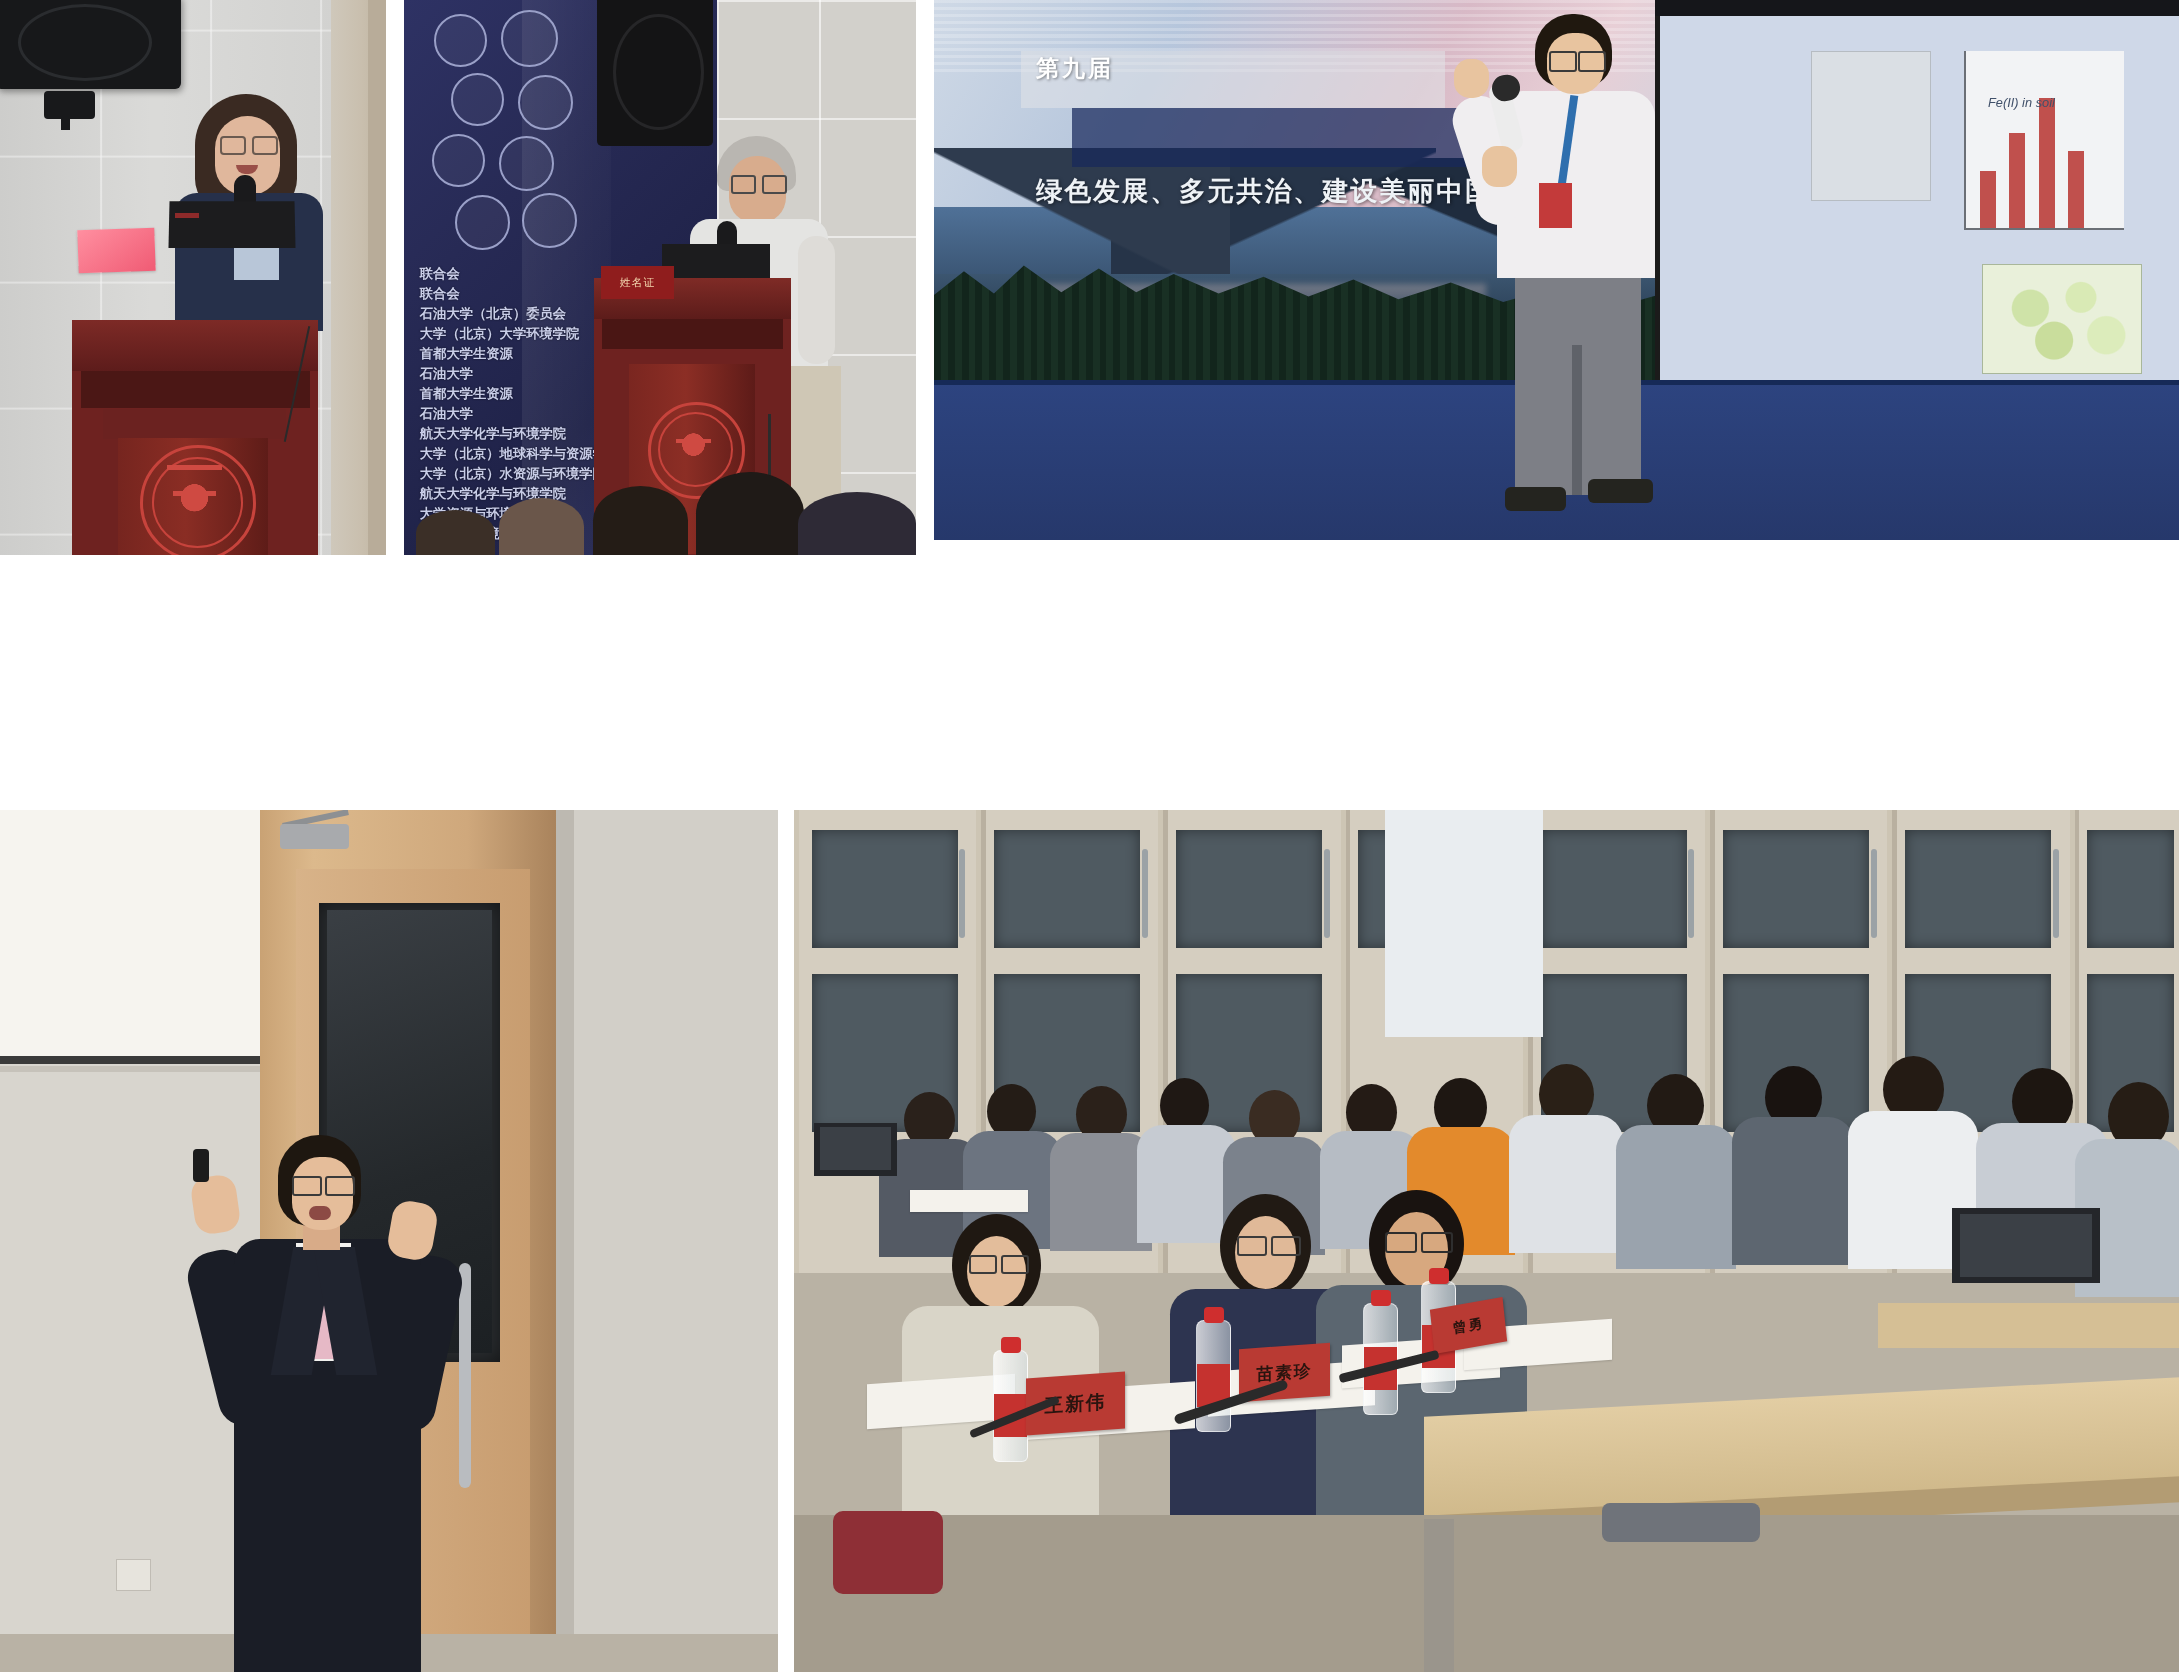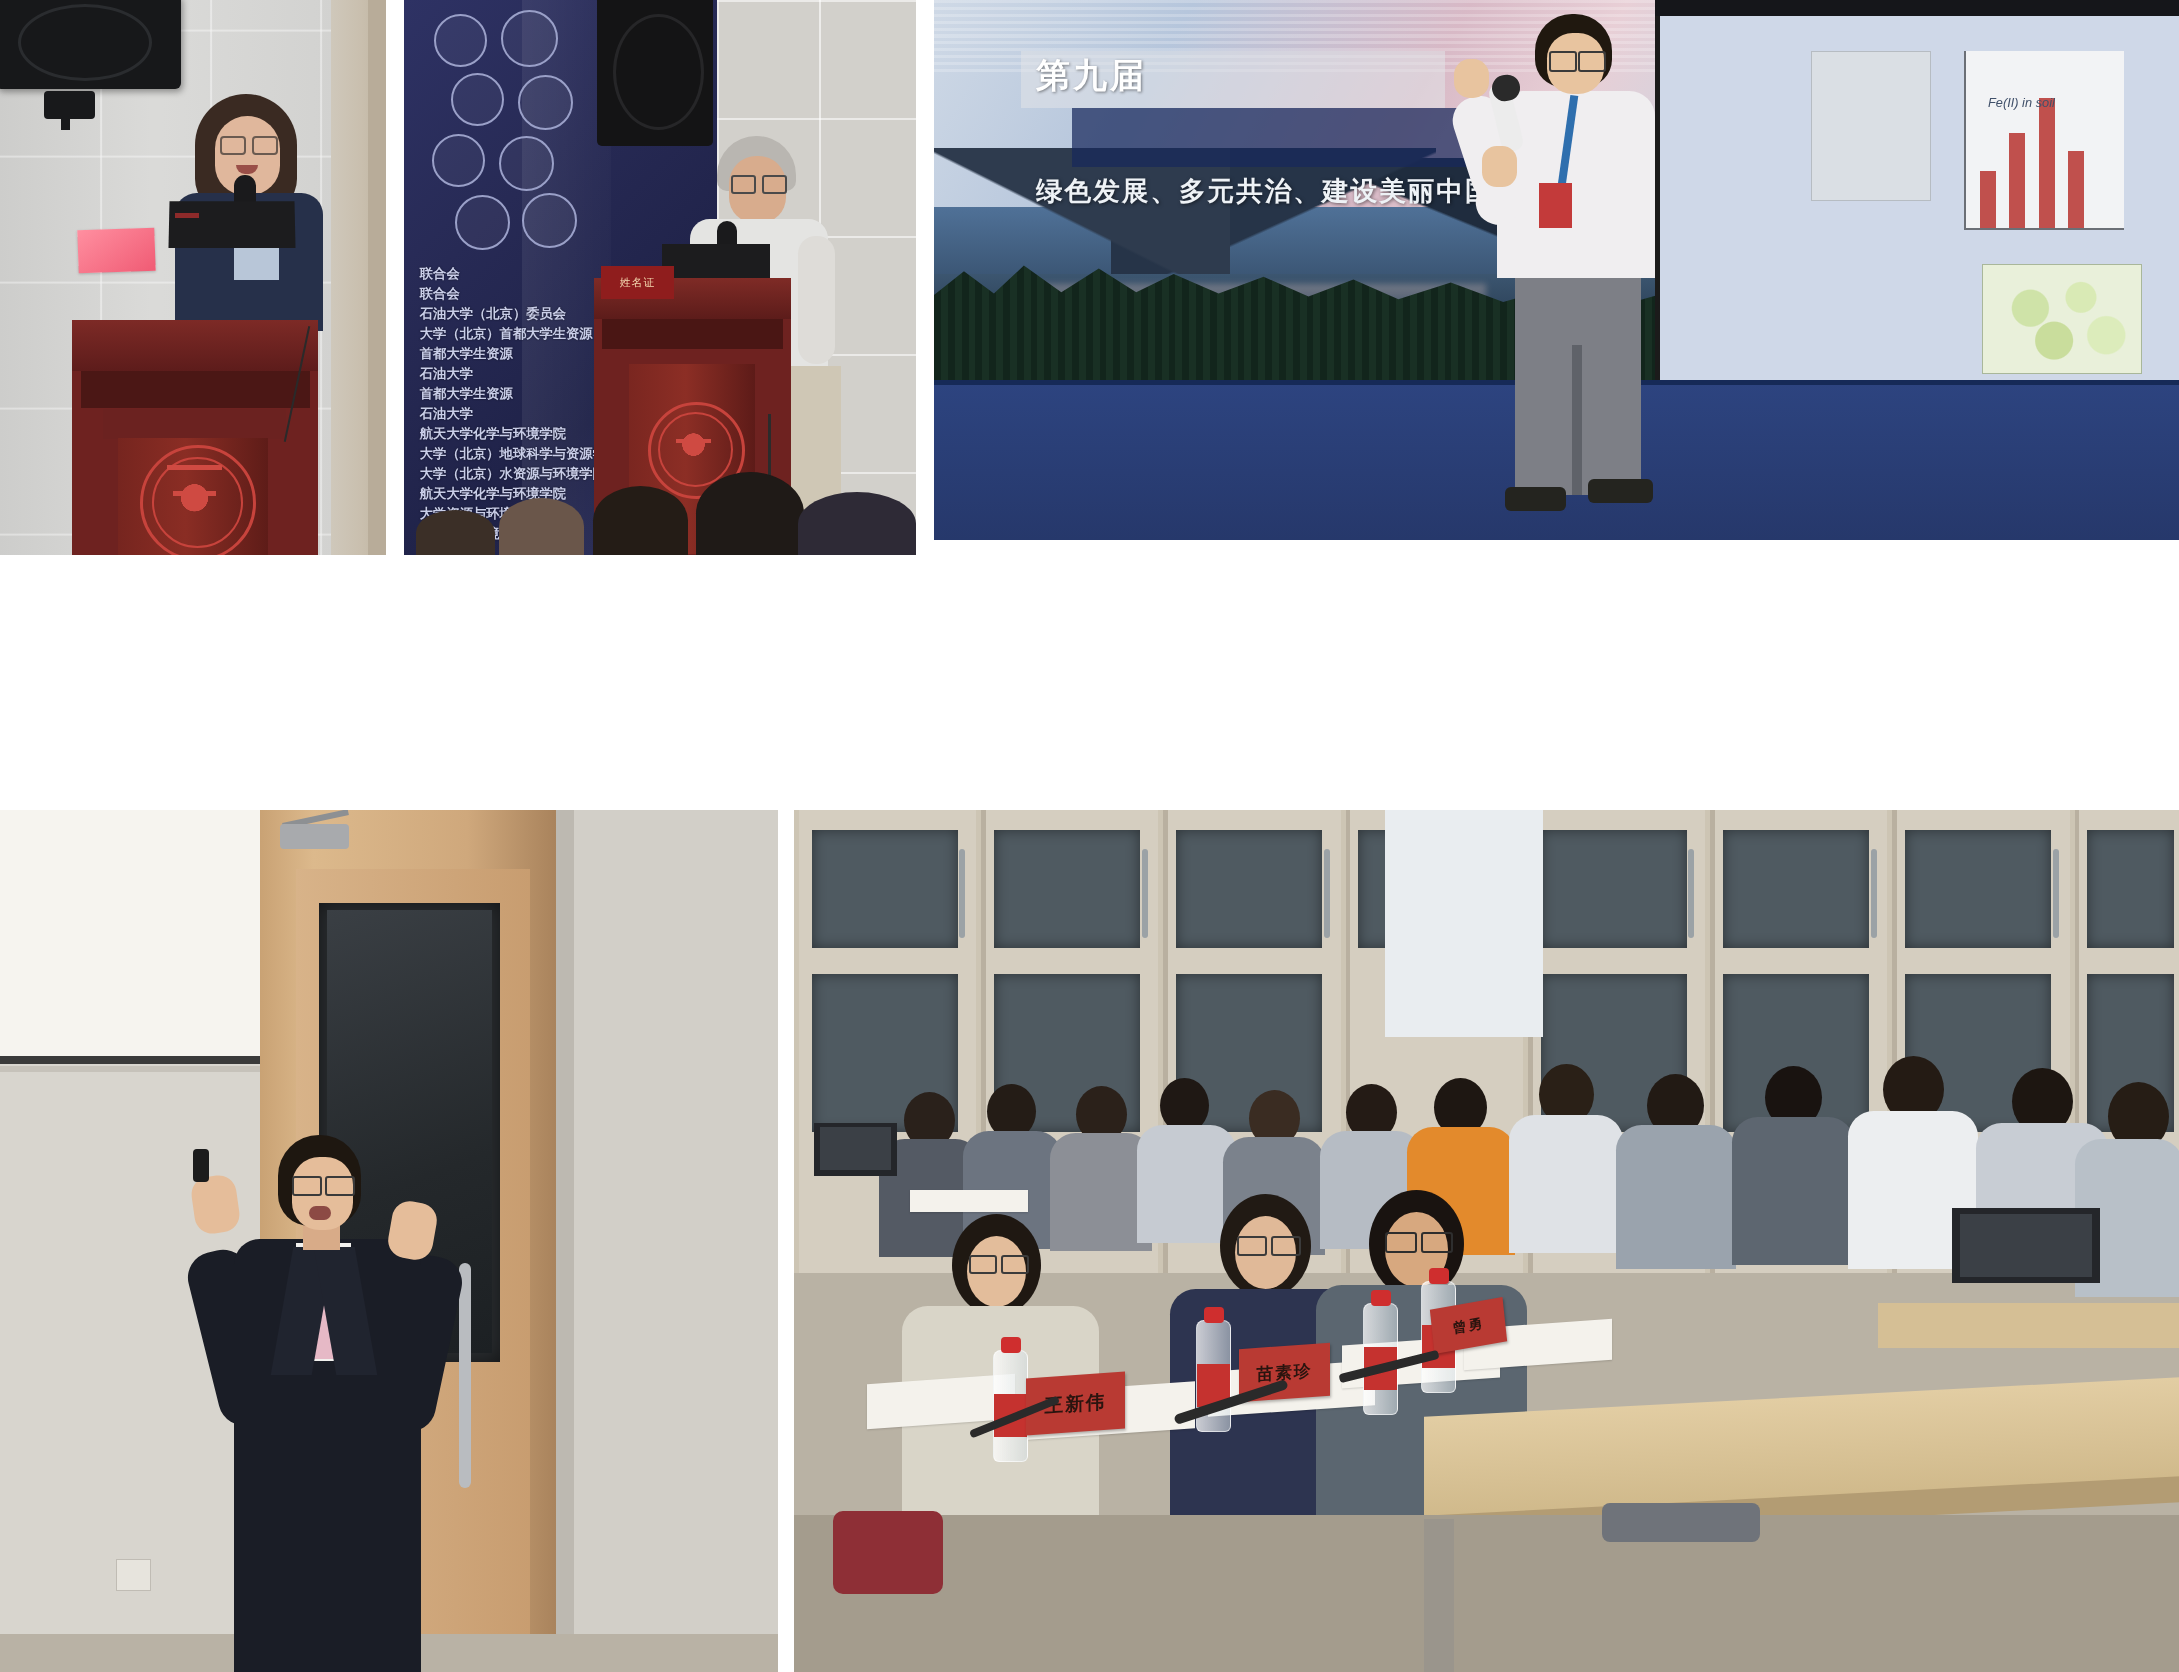--- a/index.html
+++ b/index.html
@@ -134,21 +134,21 @@
   #p3 .lake{left:0;top:274px;width:749px;height:112px;
     background:linear-gradient(to bottom,#3c5670,#2b4057 40%,#22313f);}
   #p3 .lakeshine{left:79px;top:284px;width:473px;height:39px;
     background:linear-gradient(to bottom,rgba(230,200,190,.35),rgba(255,255,255,0));filter:blur(3px);}
   #p3 .trees{left:0;top:246px;width:749px;height:140px;
     background:
       repeating-linear-gradient(to right, #12251c 0 6.9px, #193024 6.9px 13.8px);
     clip-path:polygon(0 35%,4% 18%,8% 34%,12% 14%,17% 33%,22% 16%,27% 33%,32% 20%,38% 34%,44% 22%,50% 36%,56% 24%,62% 38%,69% 26%,76% 40%,84% 28%,92% 42%,100% 30%,100% 100%,0 100%);}
   #p3 .bannerTitleBand{left:138px;top:108px;width:463px;height:59px;background:rgba(24,40,92,.72);}
   #p3 .bannerTitleSub{left:87px;top:51px;width:424px;height:57px;background:rgba(225,228,232,.55);}
-  #p3 .bt-small{left:102px;top:53px;color:#fff;font-size:34px;font-weight:700;
+  #p3 .bt-small{left:102px;top:53px;color:#fff;font-size:23px;font-weight:700;
     font-family:"DejaVu Sans","Liberation Sans",sans-serif;letter-spacing:3px;
     text-shadow:1px 1px 3px rgba(0,0,0,.45);}
   #p3 .bt-main{left:102px;top:104px;color:#fff;font-size:35px;font-weight:700;
     font-family:"DejaVu Sans","Liberation Sans",sans-serif;letter-spacing:2px;
     text-shadow:1px 1px 3.9px rgba(0,0,0,.5);}
   #p3 .bt-slogan{left:102px;top:173px;color:#eef2f6;font-size:26.6px;font-weight:700;
     font-family:"DejaVu Sans","Liberation Sans",sans-serif;letter-spacing:2px;
     text-shadow:1px 1px 3.9px rgba(0,0,0,.55);}
   #p3 .screen{left:721px;top:0;width:525px;height:384px;background:#cfd8e8;
     border-left:5.9px solid #1b1b1b;}
@@ -311,21 +311,21 @@
     <div class="seal" style="left:95px;top:136px;width:51px;height:51px;"></div>
     <div class="seal" style="left:51px;top:195px;width:51px;height:51px;"></div>
     <div class="seal" style="left:118px;top:193px;width:51px;height:51px;"></div>
 
     <div class="layer blackspeak"></div>
 
     <div class="layer bannerlines">
       <div class="bl">联合会</div>
       <div class="bl">联合会</div>
       <div class="bl">石油大学（北京）委员会</div>
-      <div class="bl">大学（北京）首都大学生资源</div>
+      <div class="bl">大学（北京）大学环境学院</div>
       <div class="bl">首都大学生资源</div>
       <div class="bl">石油大学</div>
       <div class="bl">首都大学生资源</div>
       <div class="bl">石油大学</div>
       <div class="bl">航天大学化学与环境学院</div>
       <div class="bl">大学（北京）地球科学与资源学院</div>
       <div class="bl">大学（北京）水资源与环境学院</div>
       <div class="bl">航天大学化学与环境学院</div>
       <div class="bl">大学资源与环境学院</div>
       <div class="bl">大学资源环境与旅游学院</div>

